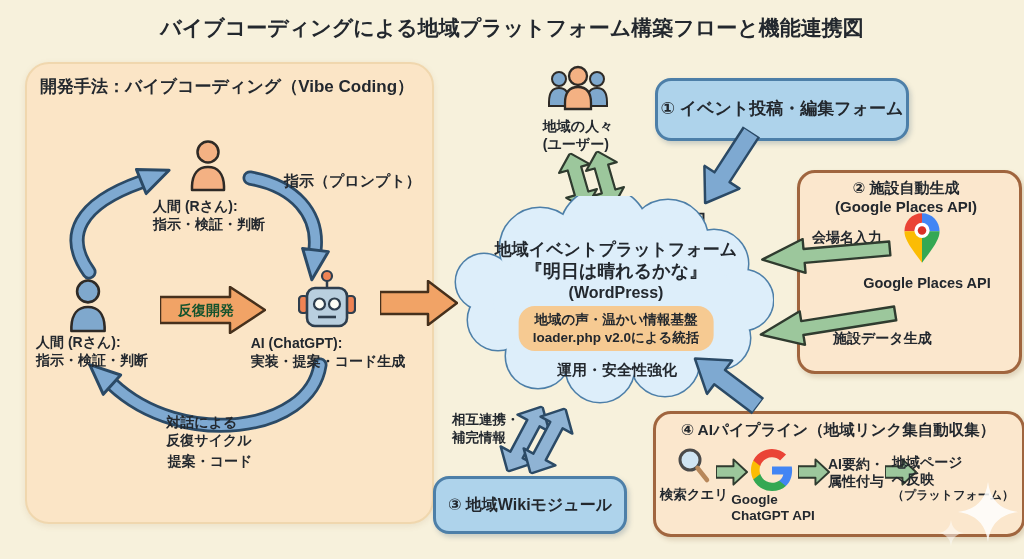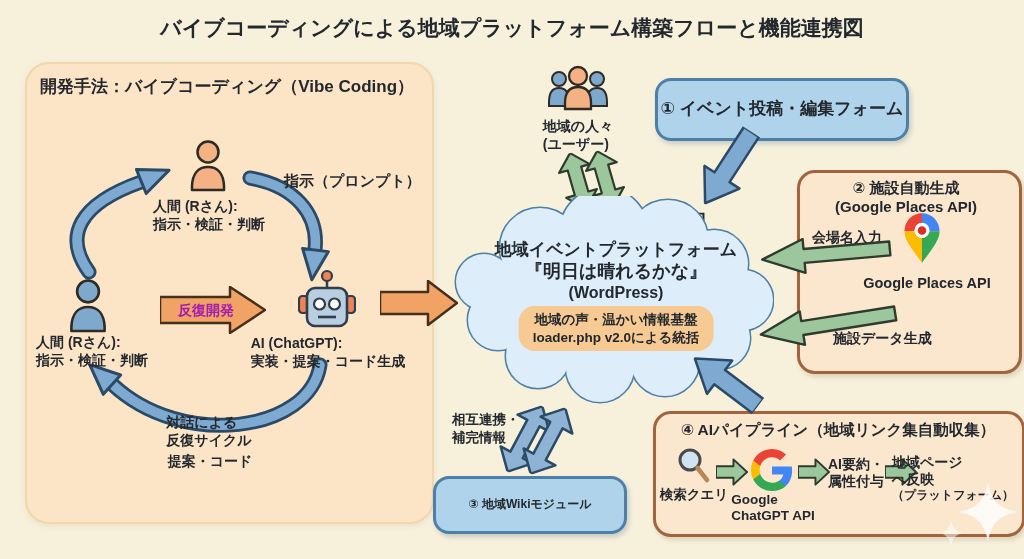--- a/index.html
+++ b/index.html
@@ -64,21 +64,21 @@
       <path d="M23,27 C13,27 7.5,34 7,46 L7,50 L39,50 L39,46 C38.5,34 33,27 23,27 Z" fill="#7fa8cd" stroke="#2e2a26" stroke-width="2.5" stroke-linejoin="round"></path>
     </svg>
     <div class="abs t ctr" style="left:65px;top:269px;font-size:14px;">
       <div>人間 (Rさん):</div>
       <div>指示・検証・判断</div>
     </div>
 
     <svg class="abs" style="left:133px;top:222px;" width="106" height="48" viewBox="0 0 106 48">
       <polygon points="0,11 70,11 70,1 105,24 70,47 70,37 0,37" fill="#f1a366" stroke="#46301c" stroke-width="2.5" stroke-linejoin="round"></polygon>
     </svg>
-    <div class="abs t ctr" style="left:179px;top:237px;font-size:14px;color:#a21caf;">反復開発</div>
+    <div class="abs t ctr" style="left:179px;top:237px;font-size:14px;color:#14532d;">反復開発</div>
 
     <svg class="abs" style="left:271px;top:204px;" width="58" height="62" viewBox="0 0 58 62">
       <line x1="29" y1="12" x2="29" y2="21" stroke="#2e3e4e" stroke-width="2.5"></line>
       <circle cx="29" cy="8" r="5" fill="#ef8354" stroke="#2e3e4e" stroke-width="2.2"></circle>
       <rect x="1" y="28" width="9" height="17" rx="3.5" fill="#ef8354" stroke="#2e3e4e" stroke-width="2.2"></rect>
       <rect x="48" y="28" width="9" height="17" rx="3.5" fill="#ef8354" stroke="#2e3e4e" stroke-width="2.2"></rect>
       <rect x="9" y="20" width="40" height="38" rx="8" fill="#b9cfdf" stroke="#2e3e4e" stroke-width="2.6"></rect>
       <circle cx="21.5" cy="36" r="5.5" fill="#fdfdf5" stroke="#2e3e4e" stroke-width="2.2"></circle>
       <circle cx="36.5" cy="36" r="5.5" fill="#fdfdf5" stroke="#2e3e4e" stroke-width="2.2"></circle>
       <line x1="20" y1="49" x2="38" y2="49" stroke="#2e3e4e" stroke-width="2.6"></line>
@@ -149,20 +149,21 @@
       <ellipse cx="161" cy="104" rx="120" ry="68"></ellipse>
     </g>
   </svg>
   <div class="abs t ctr" style="left:616px;top:239px;font-size:17px;">地域イベントプラットフォーム</div>
   <div class="abs t ctr" style="left:616px;top:260px;font-size:18px;">『明日は晴れるかな』</div>
   <div class="abs t ctr" style="left:616px;top:283px;font-size:16px;">(WordPress)</div>
   <div id="cloud-badge" class="abs ctr" style="left:616px;top:306px;">
     <div class="t" style="font-size:13.5px;">地域の声・温かい情報基盤</div>
     <div class="t" style="font-size:13.5px;">loader.php v2.0による統括</div>
   </div>
+  <div class="abs t ctr" style="left:617px;top:360px;font-size:15px;">運用・安全性強化</div>
 
   <div class="abs blue-box" style="left:655px;top:78px;width:248px;height:57px;">
     <span class="t" style="font-size:17px;">① イベント投稿・編集フォーム</span>
   </div>
   <svg class="abs" style="left:685px;top:146px;transform:rotate(123deg);" width="86" height="44" viewBox="0 0 86 44">
     <polygon points="0,13 54,13 54,1 85,22 54,43 54,31 0,31" fill="#7ea9d1" stroke="#2b4a66" stroke-width="2.5" stroke-linejoin="round"></polygon>
   </svg>
 
   <div class="abs tan-box" style="left:797px;top:170px;width:219px;height:198px;"></div>
   <div class="abs t ctr" style="left:906px;top:178px;font-size:15px;">② 施設自動生成</div>
@@ -180,21 +181,21 @@
   <div class="abs t" style="left:833px;top:329px;font-size:14px;">施設データ生成</div>
 
   <svg class="abs" style="left:760px;top:236px;transform:rotate(-5deg);" width="132" height="36" viewBox="0 0 132 36">
     <polygon points="130,11 44,11 44,1 2,18 44,35 44,25 130,25" fill="#9cc79c" stroke="#2f3b2f" stroke-width="2.4" stroke-linejoin="round"></polygon>
   </svg>
   <svg class="abs" style="left:758px;top:306px;transform:rotate(-9deg);" width="140" height="36" viewBox="0 0 140 36">
     <polygon points="138,11 44,11 44,1 2,18 44,35 44,25 138,25" fill="#9cc79c" stroke="#2f3b2f" stroke-width="2.4" stroke-linejoin="round"></polygon>
   </svg>
 
   <div class="abs blue-box" style="left:433px;top:476px;width:188px;height:52px;">
-    <span class="t" style="font-size:12px;">③ 地域Wikiモジュール</span>
+    <span class="t" style="font-size:16px;">③ 地域Wikiモジュール</span>
   </div>
   <div class="abs t" style="left:452px;top:411px;font-size:13.5px;">
     <div>相互連携・</div>
     <div>補完情報</div>
   </div>
   <svg class="abs" style="left:505px;top:402px;transform:rotate(28deg);" width="40" height="74" viewBox="0 0 40 74">
     <polygon points="20,0 38,19 27,19 27,55 38,55 20,74 2,55 13,55 13,19 2,19" fill="#8fb3d4" stroke="#2b4a66" stroke-width="2.5" stroke-linejoin="round"></polygon>
   </svg>
   <svg class="abs" style="left:528px;top:404px;transform:rotate(28deg);" width="40" height="74" viewBox="0 0 40 74">
     <polygon points="20,0 38,19 27,19 27,55 38,55 20,74 2,55 13,55 13,19 2,19" fill="#8fb3d4" stroke="#2b4a66" stroke-width="2.5" stroke-linejoin="round"></polygon>

